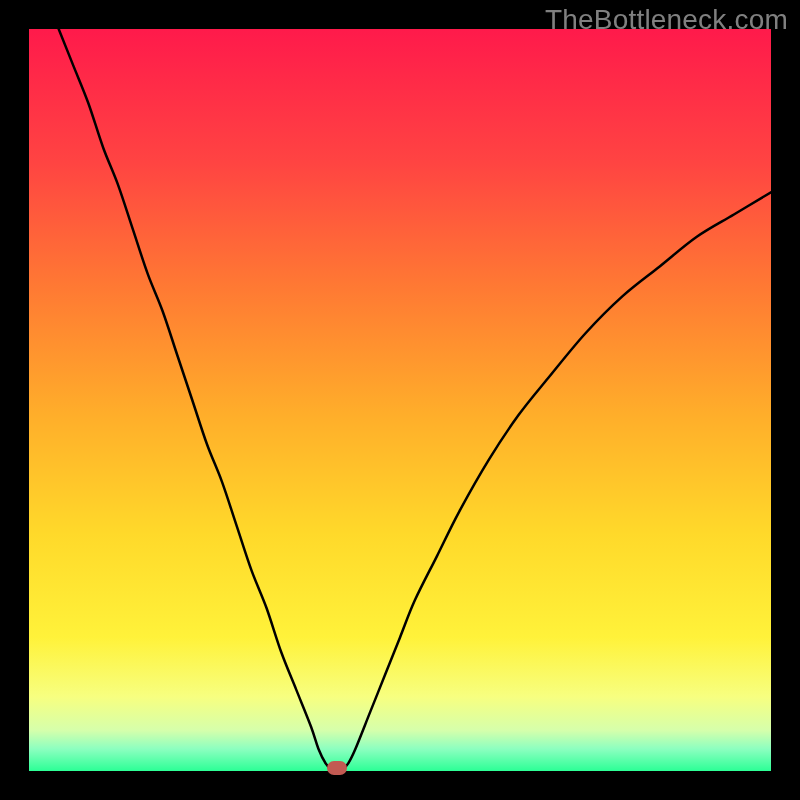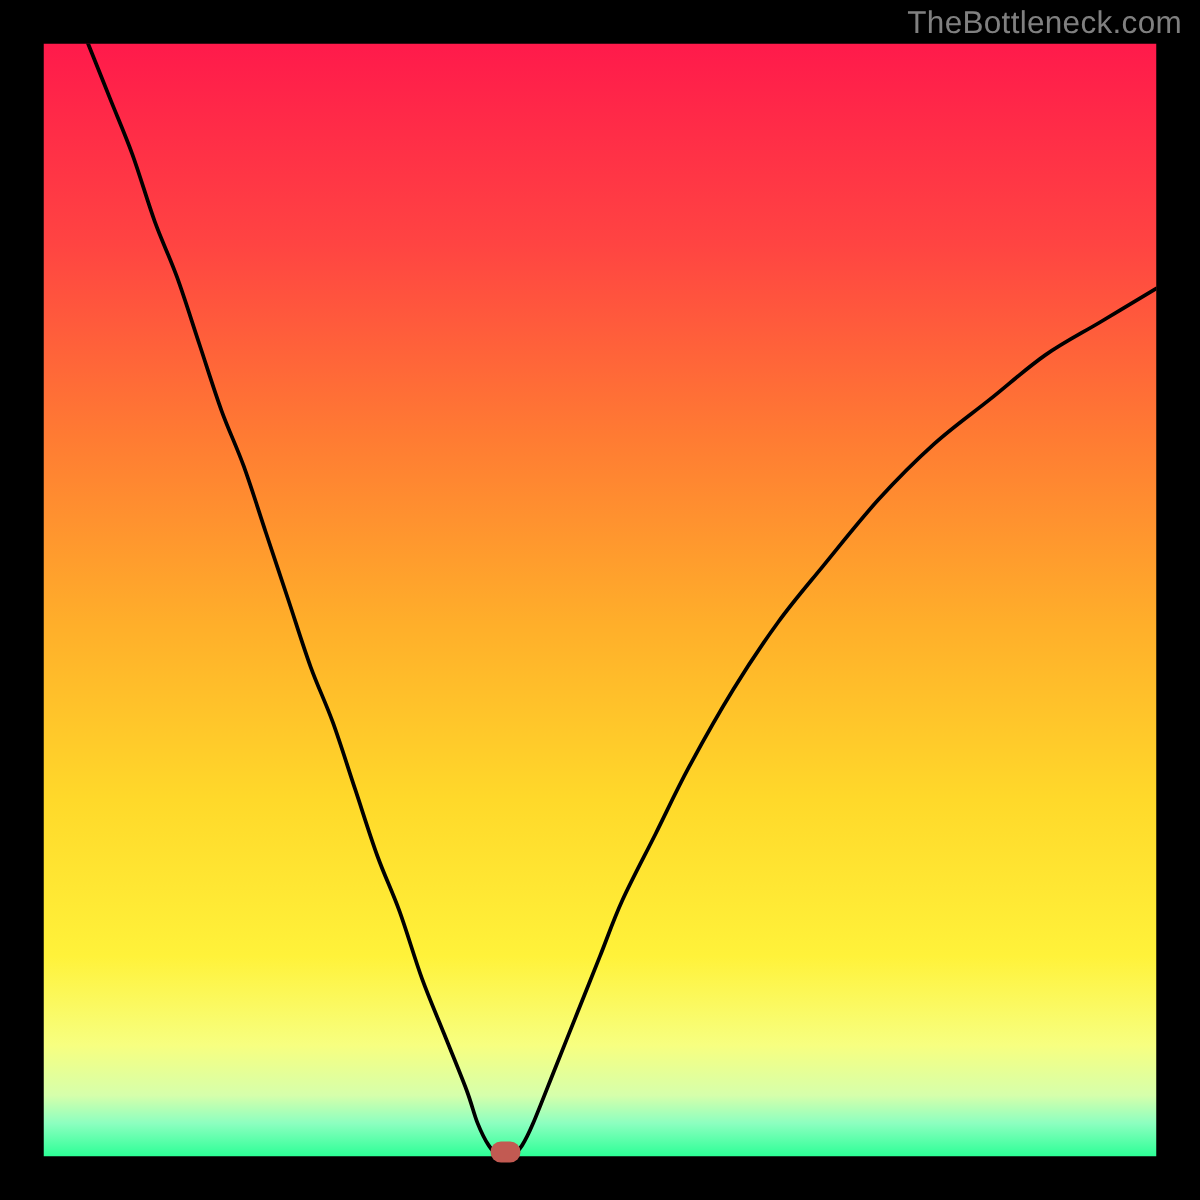--- a/index.html
+++ b/index.html
@@ -15,21 +15,21 @@
     position: relative;
     width: 800px;
     height: 800px;
     background: #000;
   }
   .watermark {
     position: absolute;
     top: 4px;
     right: 12px;
     color: #808080;
-    font-size: 21px;
+    font-size: 28px;
     font-weight: 500;
     letter-spacing: 0.2px;
     z-index: 10;
     user-select: none;
   }
   .plot-outer {
     position: absolute;
     left: 29px;
     top: 29px;
     width: 742px;

